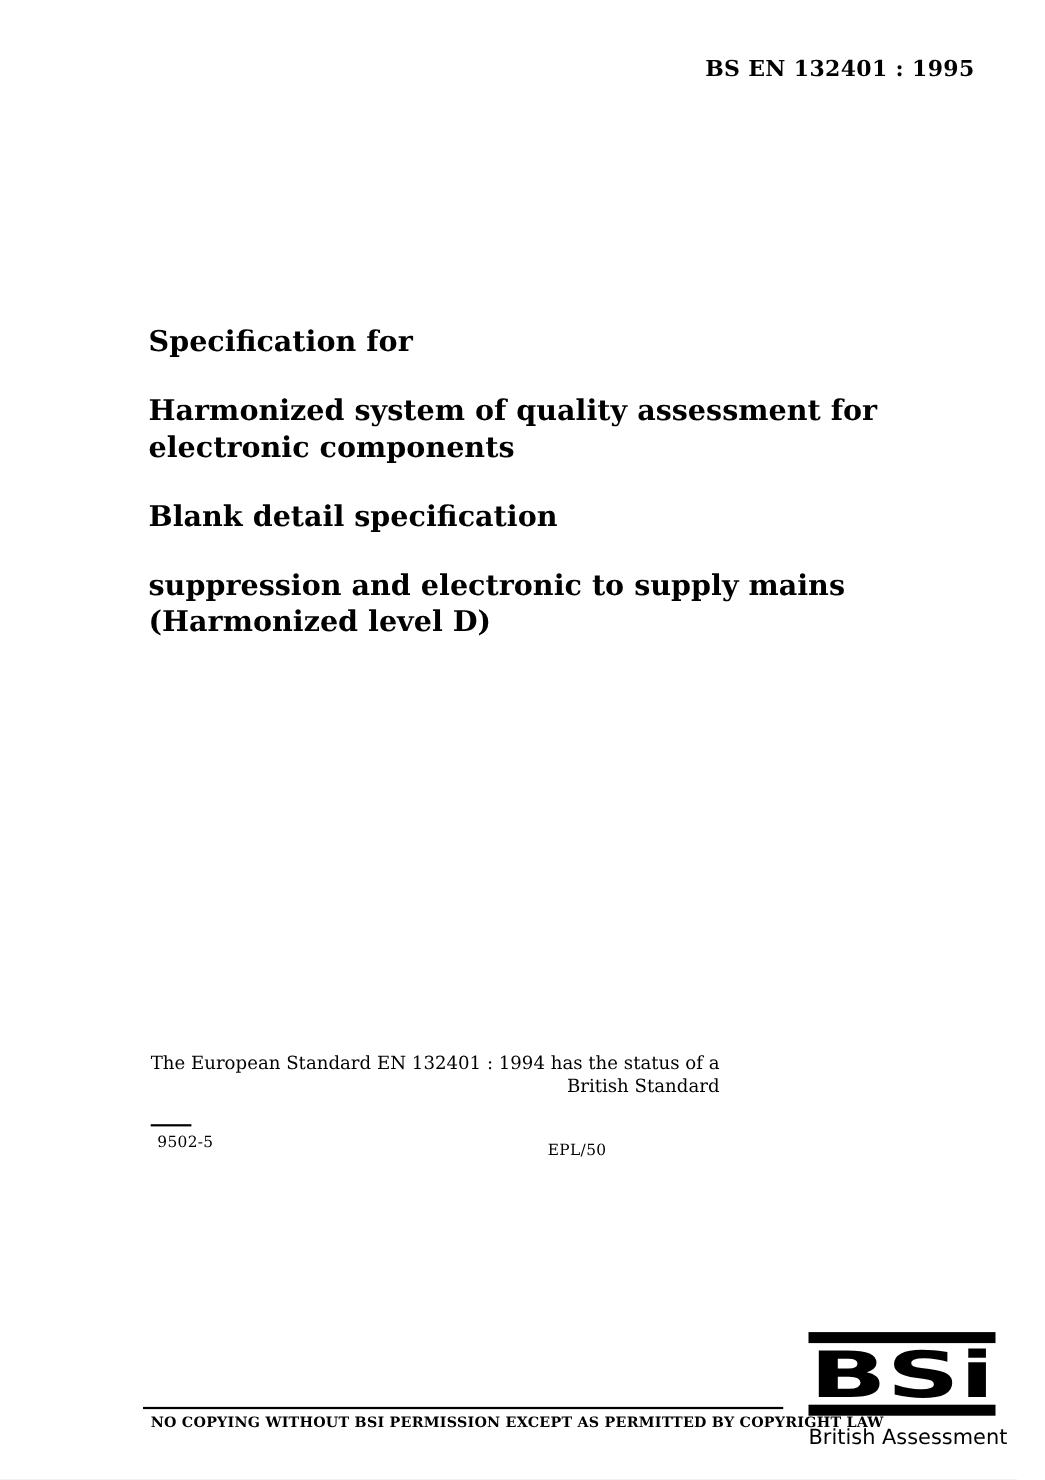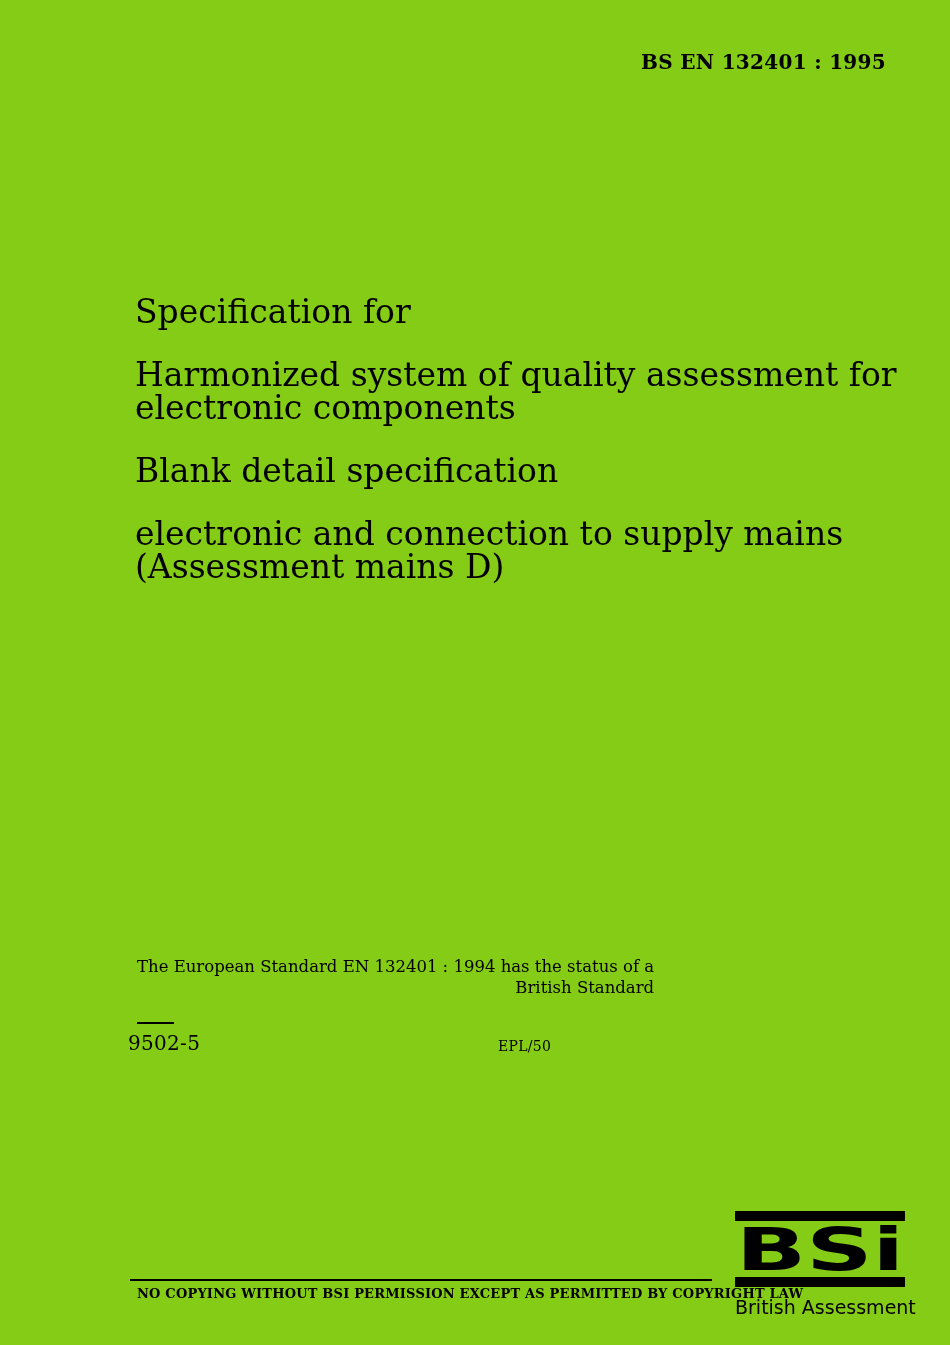--- a/index.html
+++ b/index.html
@@ -4,21 +4,21 @@
 <style>
   html, body {
     margin: 0;
     padding: 0;
     background: #e8e8e8;
   }
   .page {
     position: relative;
     width: 950px;
     height: 1345px;
-    background: #84cc16;
+    background: #ffffff;
     font-family: "DejaVu Serif", "Liberation Serif", serif;
     color: #000000;
     overflow: hidden;
     margin: 0 auto;
   }
   .doc-number {
     position: absolute;
     top: 50px;
     right: 64px;
     font-size: 20px;
@@ -26,22 +26,22 @@
     letter-spacing: 0.3px;
     white-space: nowrap;
   }
   .titles {
     position: absolute;
     left: 135px;
     top: 295px;
     width: 720px;
   }
   .title-block {
-    font-weight: normal;
-    font-size: 33px;
+    font-weight: bold;
+    font-size: 26px;
     line-height: 33px;
     margin-bottom: 30px;
   }
   .title-line {
     white-space: nowrap;
   }
   .status-note {
     position: absolute;
     left: 137px;
     top: 956px;
@@ -55,23 +55,23 @@
   .short-rule {
     position: absolute;
     left: 137px;
     top: 1022px;
     width: 37px;
     height: 2px;
     background: #000;
   }
   .ref-left {
     position: absolute;
-    left: 128px;
+    left: 143px;
     top: 1031px;
-    font-size: 20px;
+    font-size: 14px;
     letter-spacing: 0.3px;
   }
   .ref-center {
     position: absolute;
     left: 498px;
     top: 1038px;
     font-size: 14px;
     letter-spacing: 0.3px;
   }
   .bottom-rule {
@@ -139,22 +139,22 @@
     <div class="title-block">
       <div class="title-line">Harmonized system of quality assessment for</div>
       <div class="title-line">electronic components</div>
     </div>
 
     <div class="title-block">
       <div class="title-line">Blank detail specification</div>
     </div>
 
     <div class="title-block">
-      <div class="title-line">electronic and connection to supply mains</div>
-      <div class="title-line">(Assessment mains D)</div>
+      <div class="title-line">suppression and electronic to supply mains</div>
+      <div class="title-line">(Harmonized level D)</div>
     </div>
 
   </div>
 
   <div class="status-note">
     <div class="status-line">The European Standard EN 132401 : 1994 has the status of a</div>
     <div class="status-line">British Standard</div>
   </div>
 
   <div class="short-rule"></div>

